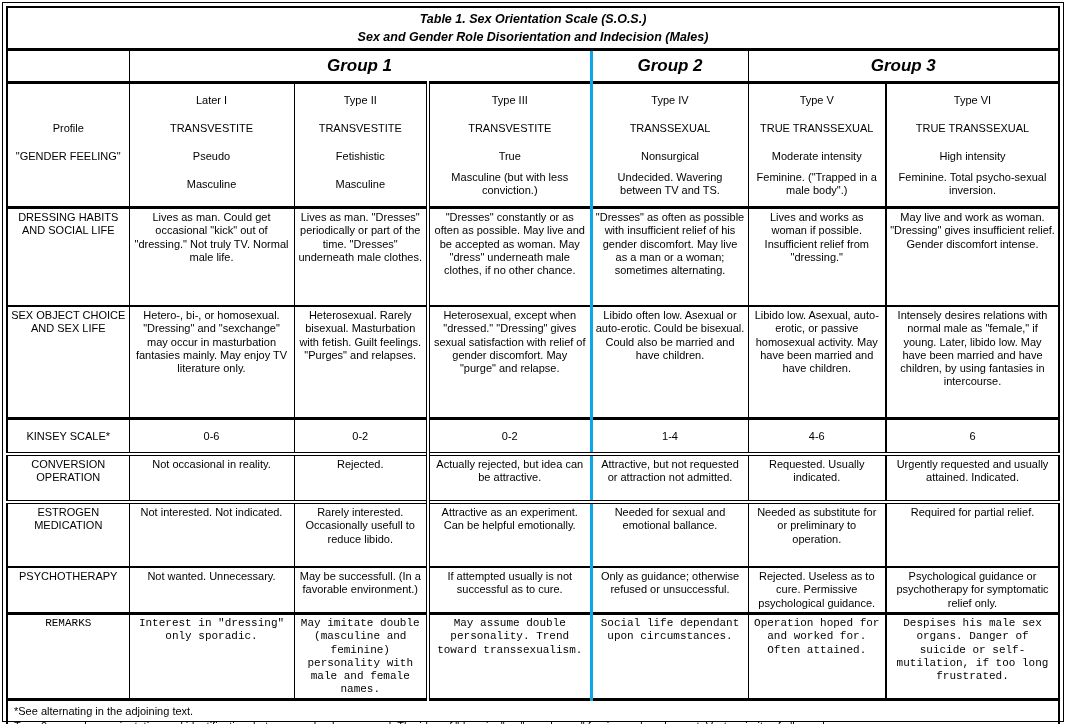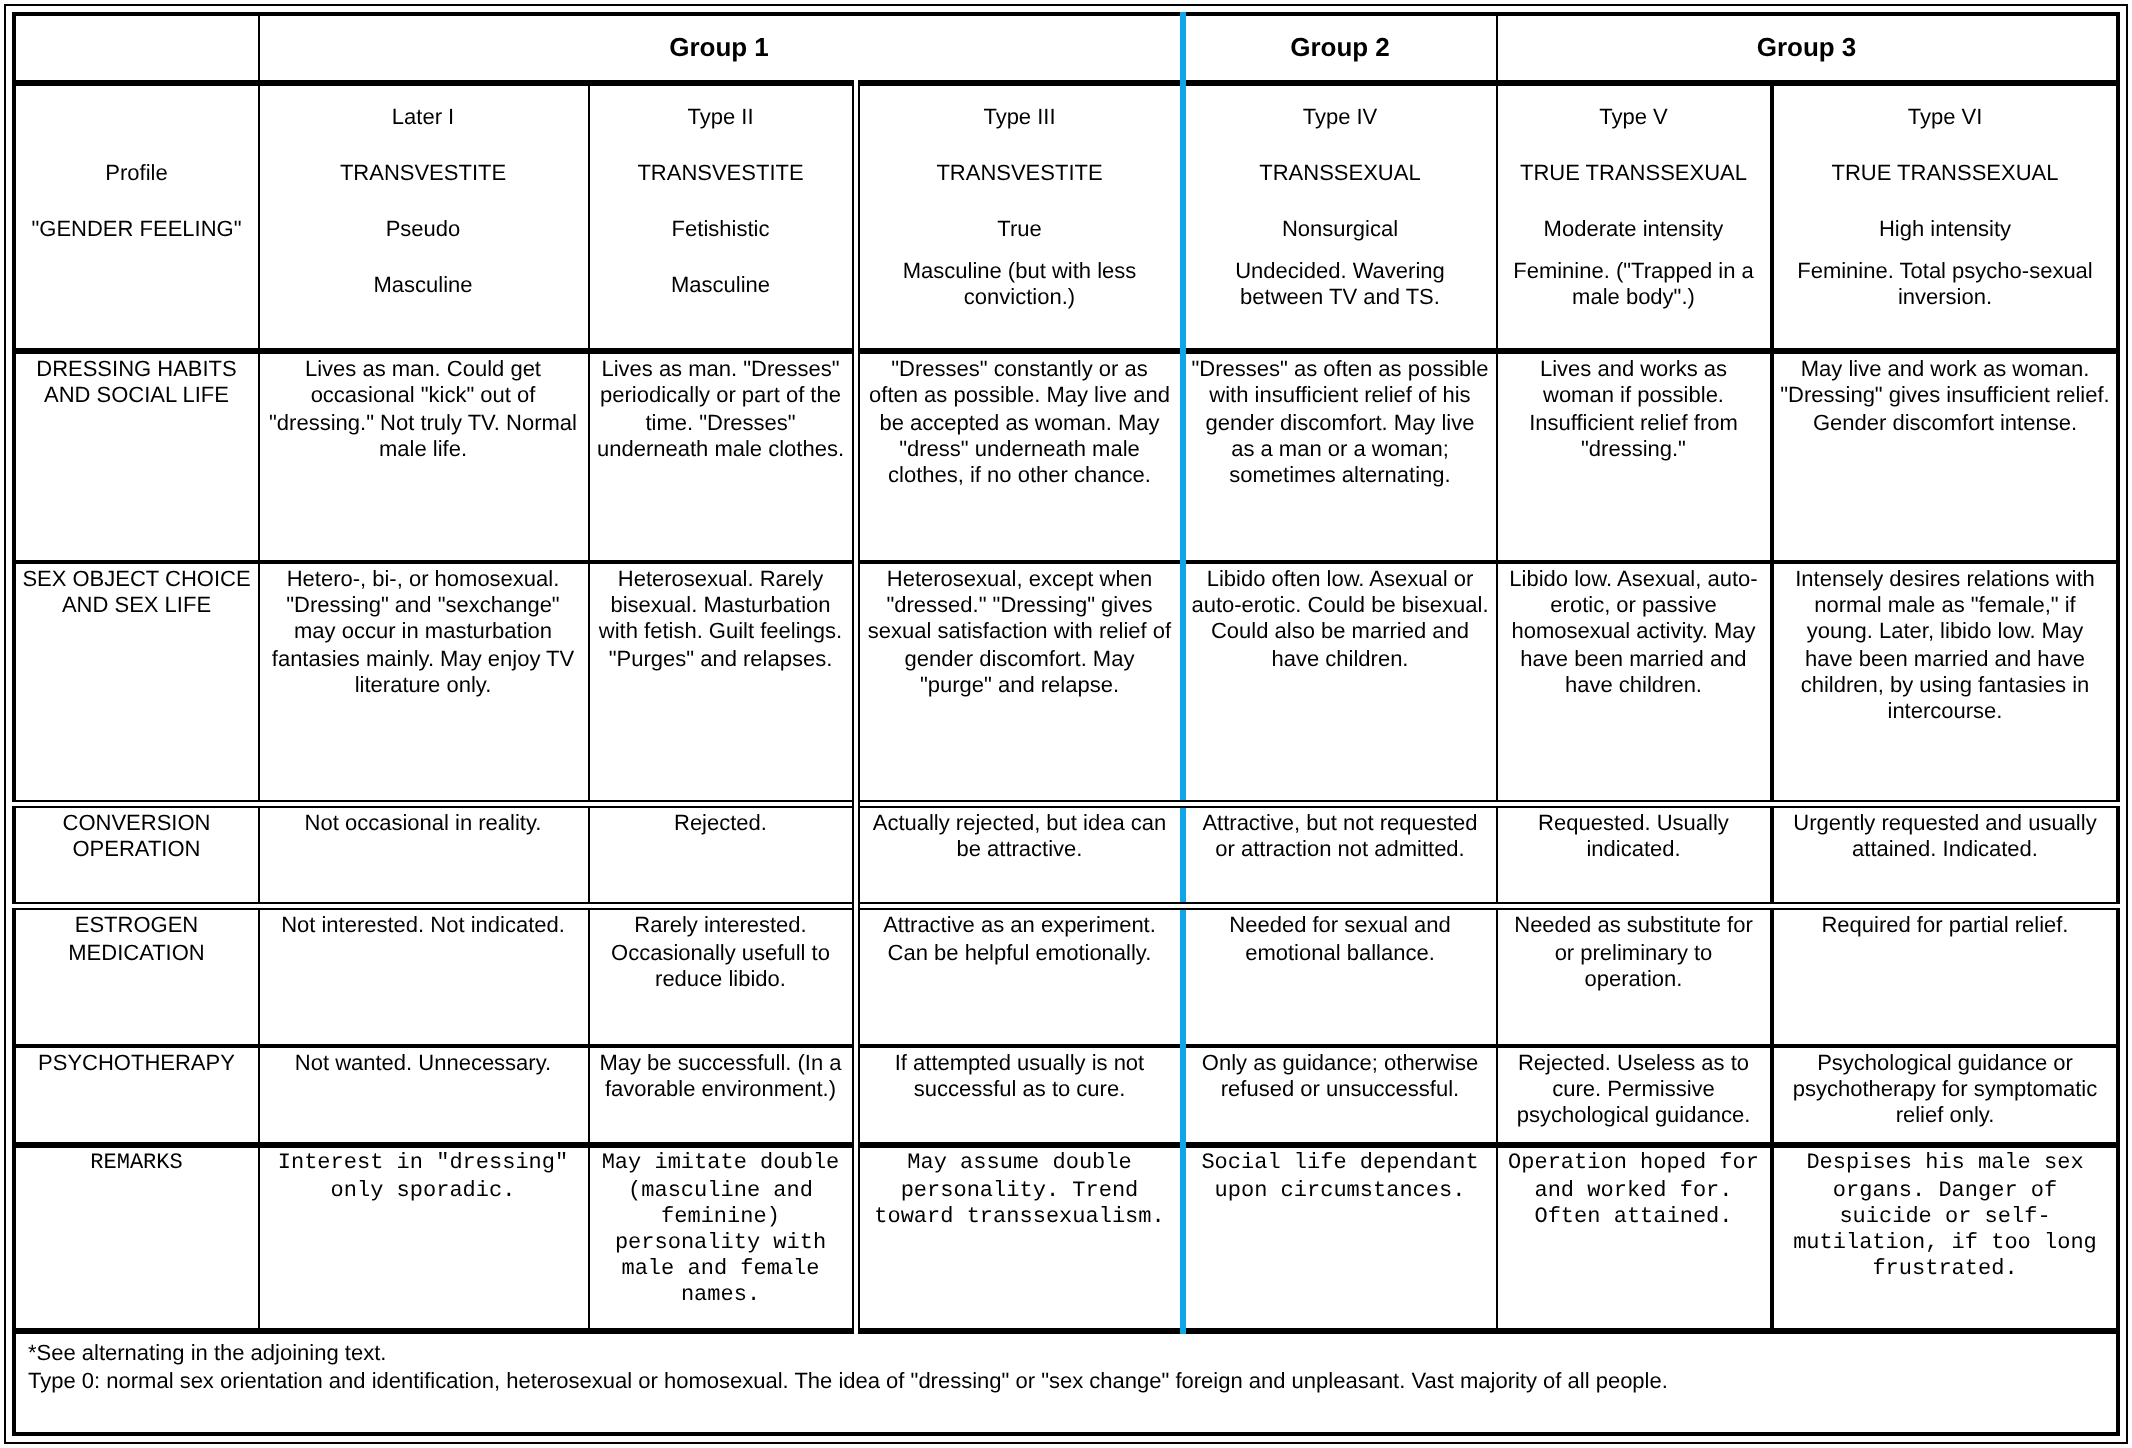--- a/index.html
+++ b/index.html
@@ -15,21 +15,21 @@
   .vl-med  { border-left:2px solid #000; }
 
   
   tr.ht2 td { border-top:2px solid #000; }
   tr.ht3 td { border-top:3px solid #000; }
   tr.htd td { border-top:4px double #000; }
 
   tr.r-title td { height:32px; border-bottom:3px solid #000; vertical-align:middle; }
   .title-line { font-size:12.5px; font-weight:bold; font-style:italic; line-height:1.45; }
 
-  tr.r-group td { height:26px; vertical-align:middle; font-weight:bold; font-size:13px; }
+  tr.r-group td { height:26px; vertical-align:middle; font-weight:bold; font-size:17px;font-style:italic; }
 
   tr.r-profile td { height:118px; padding:2px 3px; }
   .stack { display:flex; flex-direction:column; height:100%; }
   .slot { min-height:28px; display:flex; align-items:center; justify-content:center; }
 
   tr.r-dressing td { height:92px; }
   tr.r-sexobj  td { height:106px; }
   tr.r-kinsey  td { height:28px; vertical-align:middle; }
   tr.r-conversion td { height:40px; }
   tr.r-estrogen  td { height:58px; }
@@ -49,20 +49,26 @@
         <col style="width:122px">
           <col style="width:165px">
           <col style="width:134px">
           <col style="width:163px">
           <col style="width:157px">
           <col style="width:138px">
           <col>
       </colgroup>
 
       <tbody>
+          <tr class="r-title">
+        <td colspan="7">
+          <div class="title-line">Table 1. Sex Orientation Scale (S.O.S.)</div>
+          <div class="title-line">Sex and Gender Role Disorientation and Indecision (Males)</div>
+        </td>
+      </tr>
 
       <tr class="r-group">
         <td></td>
         <td colspan="3">Group 1</td>
         <td class="vl-thick">Group 2</td>
         <td colspan="2">Group 3</td>
       </tr>
 
       <tr class="r-profile ht3">
         <td>
@@ -136,20 +142,29 @@
       <tr class="r-sexobj ht2">
         <td>SEX OBJECT CHOICE AND SEX LIFE</td>
         <td>Hetero-, bi-, or homosexual. "Dressing" and "sexchange" may occur in masturbation fantasies mainly. May enjoy TV literature only.</td>
         <td>Heterosexual. Rarely bisexual. Masturbation with fetish. Guilt feelings. "Purges" and relapses.</td>
         <td class="vl-dbl">Heterosexual, except when "dressed." "Dressing" gives sexual satisfaction with relief of gender discomfort. May "purge" and relapse.</td>
         <td class="vl-thick">Libido often low. Asexual or auto-erotic. Could be bisexual. Could also be married and have children.</td>
         <td>Libido low. Asexual, auto-erotic, or passive homosexual activity. May have been married and have children.</td>
         <td class="vl-med">Intensely desires relations with normal male as "female," if young. Later, libido low. May have been married and have children, by using fantasies in intercourse.</td>
       </tr>
 
+      <tr class="r-kinsey ht3">
+        <td>KINSEY SCALE*</td>
+        <td>0-6</td>
+        <td>0-2</td>
+        <td class="vl-dbl">0-2</td>
+        <td class="vl-thick">1-4</td>
+        <td>4-6</td>
+        <td class="vl-med">6</td>
+      </tr>
 
       <tr class="r-conversion htd">
         <td>CONVERSION OPERATION</td>
         <td>Not occasional in reality.</td>
         <td>Rejected.</td>
         <td class="vl-dbl">Actually rejected, but idea can be attractive.</td>
         <td class="vl-thick">Attractive, but not requested or attraction not admitted.</td>
         <td>Requested. Usually indicated.</td>
         <td class="vl-med">Urgently requested and usually attained. Indicated.</td>
       </tr>

